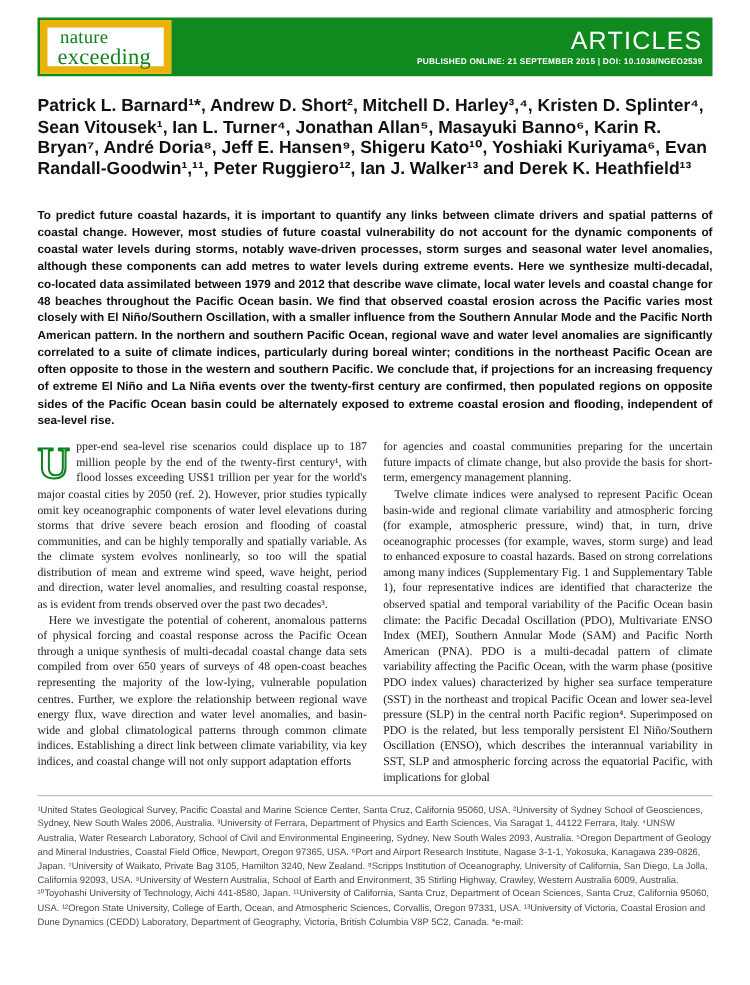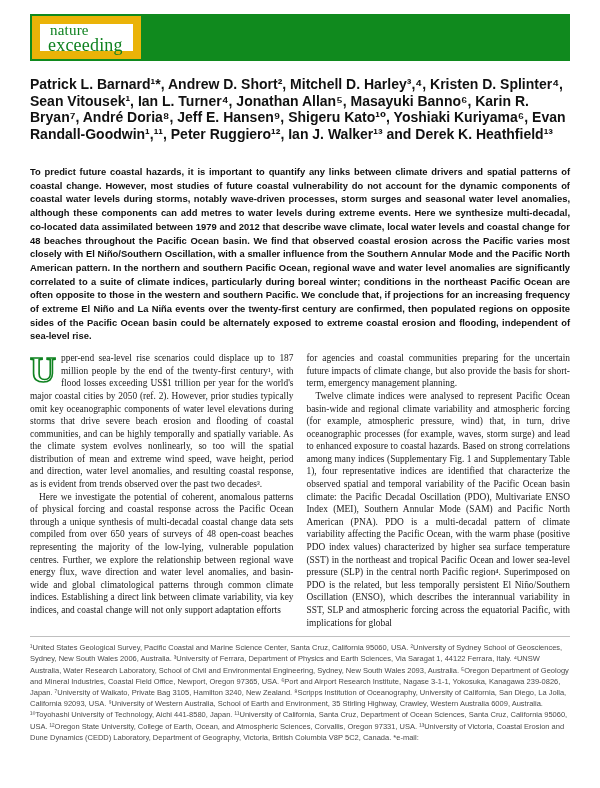--- a/index.html
+++ b/index.html
@@ -16,21 +16,21 @@
   
   .band {
     background: #108a1e;
     height: 47px;
     display: flex;
     align-items: stretch;
     justify-content: space-between;
   }
   .logo-box {
     background: #ffffff;
-    border: 8px solid #eab308;
+    border: 6px solid #eab308;
     margin: 2px 0 2px 2px;
     padding: 3px 10px 2px 8px;
     display: flex; flex-direction: column; justify-content: center;
   }
   .logo-box .ln1, .logo-box .ln2 {
     font-family: "Liberation Serif", "DejaVu Serif", serif;
     color: #0f8220; font-weight: 400; letter-spacing: 0.2px;
   }
   .logo-box .ln1 { font-size: 15px; line-height: 14px; padding-left: 2px; }
   .logo-box .ln2 { font-size: 18px; line-height: 17px; }
@@ -75,20 +75,24 @@
 </head>
 <body>
 
 <div class="page">
 
   <div class="band">
     <div class="logo-box">
       <span class="ln1">nature</span>
       <span class="ln2">exceeding</span>
     </div>
+    <div class="band-right">
+      <span class="articles-label">ARTICLES</span>
+      <span class="published-line">PUBLISHED ONLINE: 21 SEPTEMBER 2015 | DOI: 10.1038/NGEO2539</span>
+    </div>
   </div>
 
 
   <div class="authors">Patrick L. Barnard¹*, Andrew D. Short², Mitchell D. Harley³,⁴, Kristen D. Splinter⁴, Sean Vitousek¹, Ian L. Turner⁴, Jonathan Allan⁵, Masayuki Banno⁶, Karin R. Bryan⁷, André Doria⁸, Jeff E. Hansen⁹, Shigeru Kato¹⁰, Yoshiaki Kuriyama⁶, Evan Randall-Goodwin¹,¹¹, Peter Ruggiero¹², Ian J. Walker¹³ and Derek K. Heathfield¹³</div>
 
   <div class="abstract">To predict future coastal hazards, it is important to quantify any links between climate drivers and spatial patterns of coastal change. However, most studies of future coastal vulnerability do not account for the dynamic components of coastal water levels during storms, notably wave-driven processes, storm surges and seasonal water level anomalies, although these components can add metres to water levels during extreme events. Here we synthesize multi-decadal, co-located data assimilated between 1979 and 2012 that describe wave climate, local water levels and coastal change for 48 beaches throughout the Pacific Ocean basin. We find that observed coastal erosion across the Pacific varies most closely with El Niño/Southern Oscillation, with a smaller influence from the Southern Annular Mode and the Pacific North American pattern. In the northern and southern Pacific Ocean, regional wave and water level anomalies are significantly correlated to a suite of climate indices, particularly during boreal winter; conditions in the northeast Pacific Ocean are often opposite to those in the western and southern Pacific. We conclude that, if projections for an increasing frequency of extreme El Niño and La Niña events over the twenty-first century are confirmed, then populated regions on opposite sides of the Pacific Ocean basin could be alternately exposed to extreme coastal erosion and flooding, independent of sea-level rise.</div>
 
   <div class="body-cols">
     <div class="col">
       <p><span class="dropcap">U</span><span>pper-end sea-level rise scenarios could displace up to 187 million people by the end of the twenty-first century¹, with flood losses exceeding US$1 trillion per year for the world's major coastal cities by 2050 (ref. 2). However, prior studies typically omit key oceanographic components of water level elevations during storms that drive severe beach erosion and flooding of coastal communities, and can be highly temporally and spatially variable. As the climate system evolves nonlinearly, so too will the spatial distribution of mean and extreme wind speed, wave height, period and direction, water level anomalies, and resulting coastal response, as is evident from trends observed over the past two decades³.</span></p>

